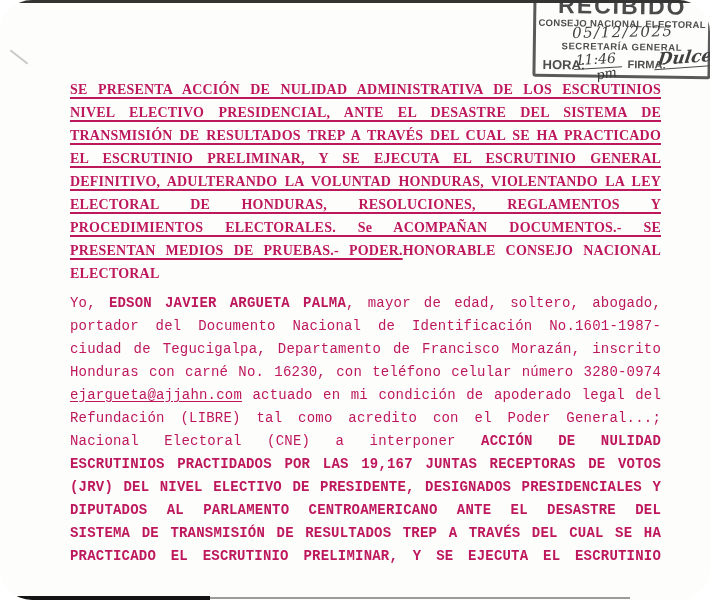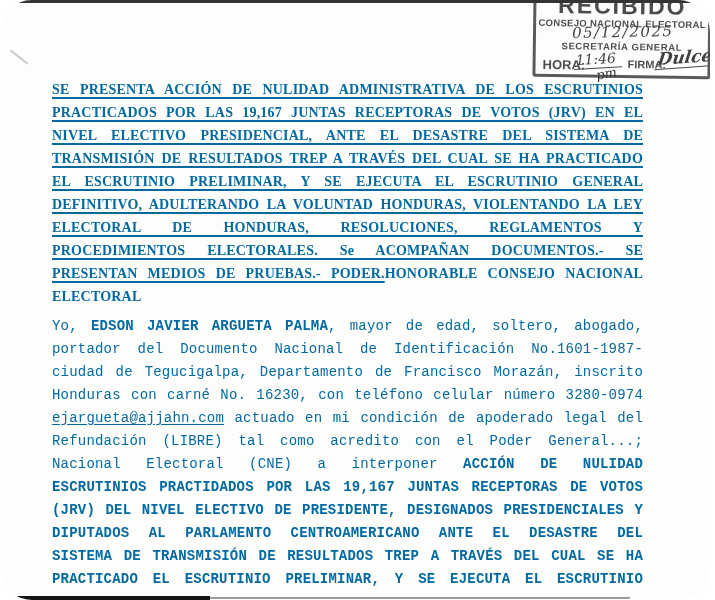--- a/index.html
+++ b/index.html
@@ -26,22 +26,22 @@
     position: absolute; left: 210px; bottom: 1px; width: 420px; height: 2px;
     background: #9c9c9c; z-index: 6;
   }
   .pencil-mark {
     position: absolute; left: 8px; top: 56px; width: 22px; height: 2px;
     background: #c9c9c9; transform: rotate(38deg); z-index: 1;
   }
 
   
   .textblock {
-    position: absolute; left: 52px; top: 78px; width: 591px;
-    color: #0369a1; z-index: 3;
+    position: absolute; left: 70px; top: 78px; width: 591px;
+    color: #be185d; z-index: 3;
   }
   .para { margin: 0; }
   .para.body-para { margin-top: 7px; font-family: Liberation Mono, monospace; }
   .line {
     font-size: 14px; line-height: 23px; height: 23px; overflow: hidden;
     text-align: justify; text-align-last: justify;
     letter-spacing: 0.2px; word-spacing: 0.5px;
     hyphens: none;
   }
   .line.left { text-align-last: left; }
@@ -121,21 +121,20 @@
     <div class="stamp-hora-label">HORA:</div>
     <div class="stamp-hora-value handwriting">11:46</div>
     <div class="stamp-firma-label">FIRMA:</div>
     <div class="stamp-signature handwriting" title="Dulce">Dulce</div>
   </div>
   <div class="meridiem-note handwriting">pm</div>
 
   <div class="textblock">
     <div class="para heading-para">
         <div class="line"><span class="seg bu">SE PRESENTA ACCIÓN DE NULIDAD ADMINISTRATIVA DE LOS ESCRUTINIOS</span></div>
-        <div class="line"><span class="seg bu">PRACTICADOS POR LAS 19,167 JUNTAS RECEPTORAS DE VOTOS (JRV) EN EL</span></div>
         <div class="line"><span class="seg bu">NIVEL ELECTIVO PRESIDENCIAL, ANTE EL DESASTRE DEL SISTEMA DE</span></div>
         <div class="line"><span class="seg bu">TRANSMISIÓN DE RESULTADOS TREP A TRAVÉS DEL CUAL SE HA PRACTICADO</span></div>
         <div class="line"><span class="seg bu">EL ESCRUTINIO PRELIMINAR, Y SE EJECUTA EL ESCRUTINIO GENERAL</span></div>
         <div class="line"><span class="seg bu">DEFINITIVO, ADULTERANDO LA VOLUNTAD HONDURAS, VIOLENTANDO LA LEY</span></div>
         <div class="line"><span class="seg bu">ELECTORAL DE HONDURAS, RESOLUCIONES, REGLAMENTOS Y</span></div>
         <div class="line"><span class="seg bu">PROCEDIMIENTOS ELECTORALES. Se ACOMPAÑAN DOCUMENTOS.- SE</span></div>
         <div class="line"><span class="seg bu">PRESENTAN MEDIOS DE PRUEBAS.- PODER.</span><span class="seg b">HONORABLE CONSEJO NACIONAL</span></div>
         <div class="line left"><span class="seg b">ELECTORAL</span></div>
       </div>
     <div class="para body-para">

